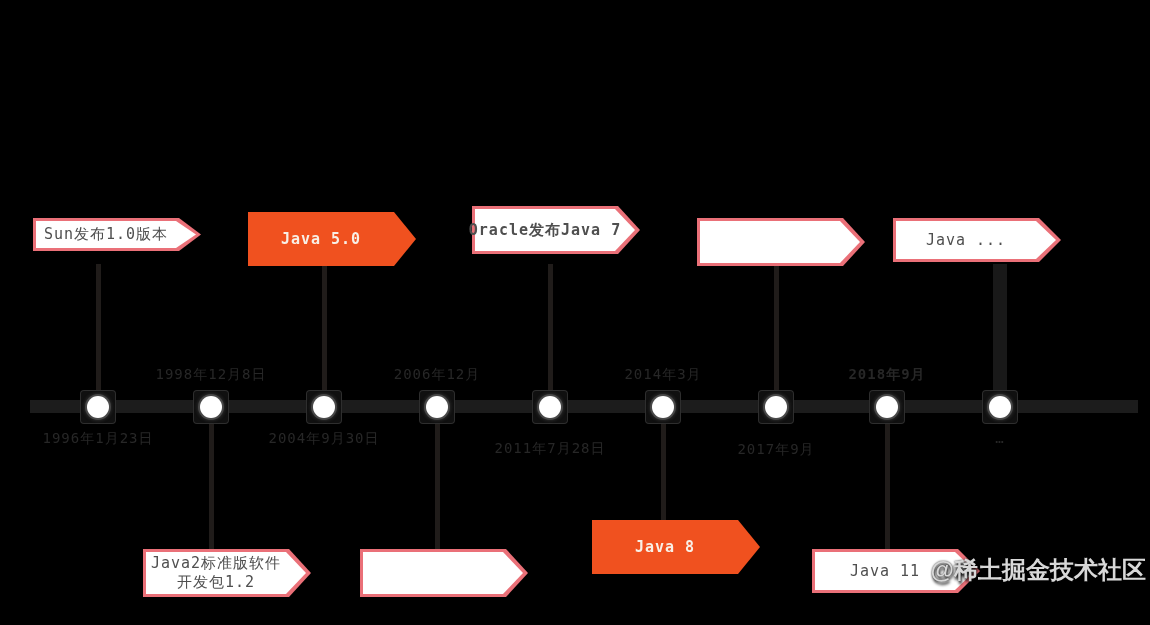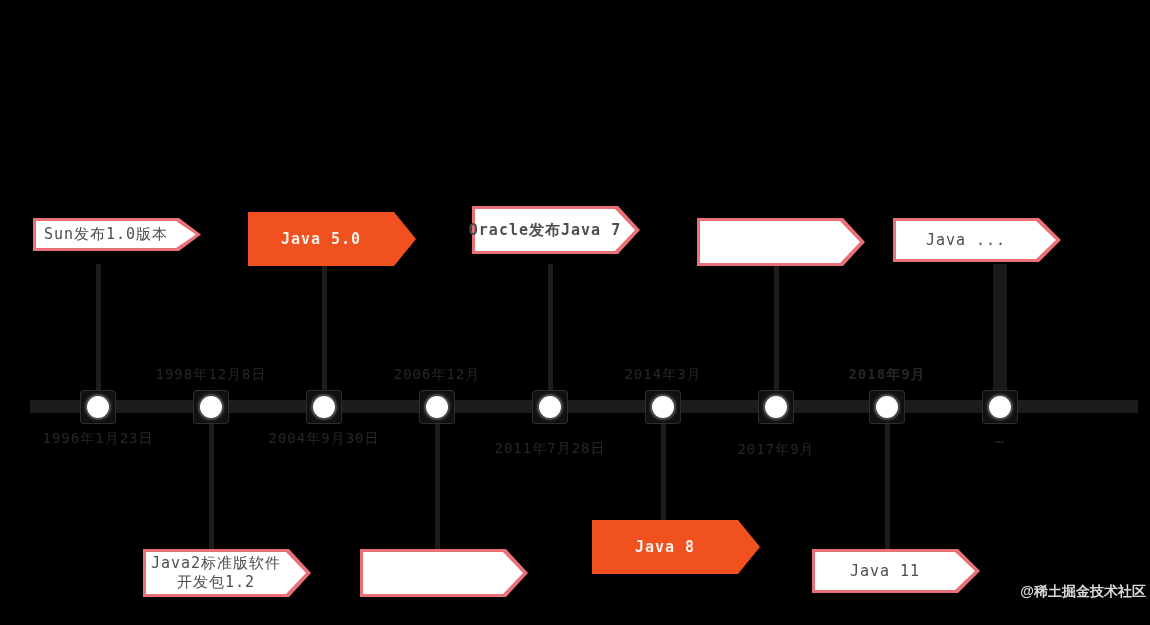--- a/index.html
+++ b/index.html
@@ -47,23 +47,23 @@
     white-space:nowrap;
   }
   .banner.orange .banner-label{color:var(--text-light,#f8efe6);font-weight:bold;}
   
   .date{
     position:absolute;transform:translateX(-50%);
     color:var(--date,#272727);font-size:14px;letter-spacing:1px;white-space:nowrap;
   }
   
   #watermark{
-    position:absolute;right:4px;top:583px;
+    position:absolute;right:4px;top:554px;
     font-family:"Liberation Sans","DejaVu Sans",sans-serif;
-    font-size:14px;font-weight:bold;color:var(--wm,#d8d8d8);
+    font-size:24px;font-weight:bold;color:var(--wm,#d8d8d8);
     text-shadow:1px 3px 3px rgba(0,0,0,0.95), 0 0 2px rgba(0,0,0,0.8);
     z-index:50;
   }
 </style>
 </head>
 <body>
 
 <div id="stage" style="--bg: #000000; --orange: #f0511f; --pink: #ea7078; --text-dark: #4f4f4f; --text-light: #f8efe6; --bar: #1c1c1c; --stem: #201c1a; --date: #272727; --wm: #d8d8d8;">
   <div id="bar"></div>
   <div id="events">

